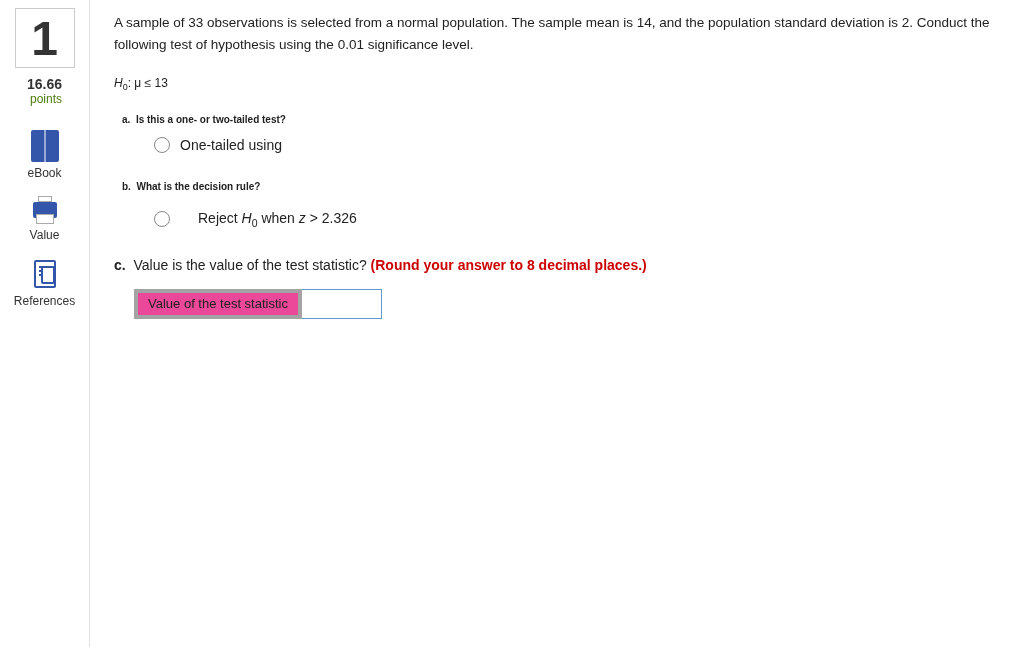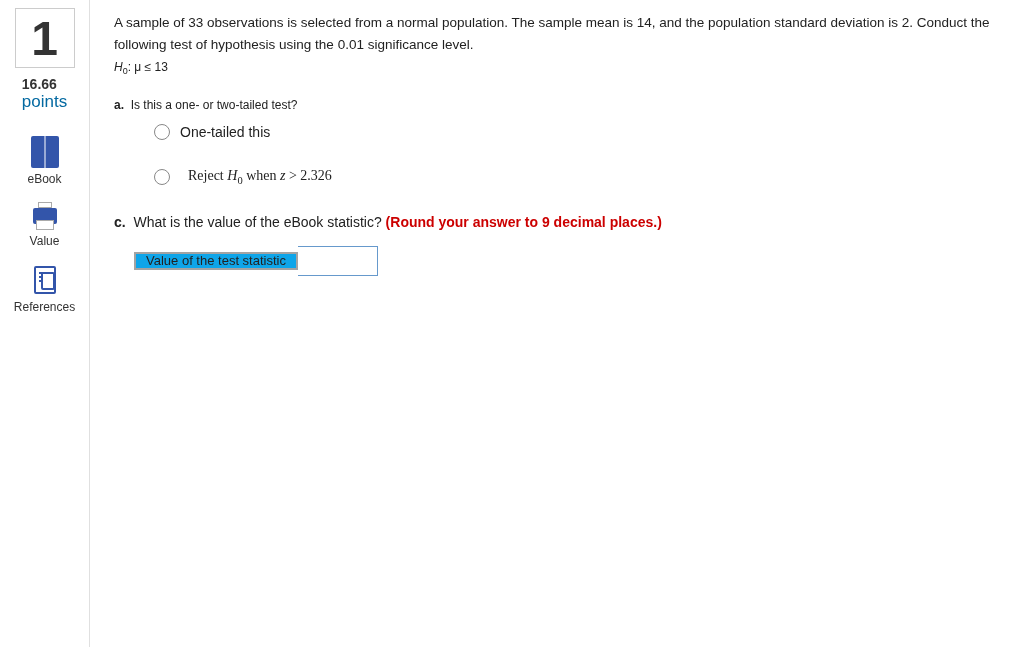--- a/index.html
+++ b/index.html
@@ -35,31 +35,31 @@
       display: flex;
       align-items: center;
       justify-content: center;
       font-size: 48px;
       font-weight: bold;
       color: #333;
       margin-bottom: 8px;
     }
 
     .points-box {
-      text-align: left;
+      text-align: right;
       margin-bottom: 16px;
     }
     .points-value {
       font-size: 14px;
       font-weight: bold;
       color: #333;
     }
     .points-label {
-      font-size: 17px;
-      color: #0369a1;
+      font-size: 12px;
+      color: #4d7c0f;
     }
 
     .sidebar-btn {
       display: flex;
       flex-direction: column;
       align-items: center;
       justify-content: flex-end;
       width: 75px;
       padding: 8px 4px;
       cursor: pointer;
@@ -173,34 +173,35 @@
     
     .main {
       flex: 1;
       padding: 12px 24px 24px 24px;
       overflow-y: auto;
     }
 
     .problem-text {
       font-size: 13.5px;
       line-height: 1.6;
-      margin-bottom: 2px;
+      margin-bottom: 18px;
       color: #222;
     }
 
     .hypothesis-block {
       margin-bottom: 18px;
       line-height: 1.8;
       font-size: 12px;
     }
 
     .part-label {
-      font-weight: normal;
-      font-size: 12px;
+      font-weight: bold;
+      font-size: 10px;
       margin-bottom: 10px;
+      margin-left: 8px;
     }
 
     .part-section {
       margin-bottom: 28px;
     }
 
     .radio-group {
       margin-left: 40px;
       margin-top: 12px;
     }
@@ -225,45 +226,44 @@
 
     .decision-rule-group {
       margin-left: 40px;
       margin-top: 18px;
     }
     .decision-rule-item {
       display: flex;
       align-items: center;
       margin-bottom: 24px;
       font-size: 14px;
-      gap: 18px;
-      font-family: Liberation Serif, serif;
+      gap: 28px;
     }
 
     .part-c-question {
       font-size: 14px;
       margin-bottom: 16px;
     }
     .highlight-red {
       color: #cc0000;
       font-weight: bold;
     }
 
     .answer-input-row {
       display: flex;
       align-items: center;
       margin-left: 20px;
     }
     .answer-label-box {
-      background: #0ea5e9;
-      border: 2px solid #a3a3a3;
+      background: #ec4899;
+      border: 4px solid #a3a3a3;
       padding: 5px 10px;
       font-size: 13px;
       color: #222;
-      height: 18px;
+      height: 30px;
       display: flex;
       align-items: center;
       white-space: nowrap;
     }
     .answer-input {
       border: 1px solid #6699cc;
       border-left: none;
       height: 30px;
       width: 80px;
       padding: 0 6px;
@@ -314,36 +314,39 @@
     </div>
   </div>
 
   <div class="part-section">
     <div class="part-label">
       <b>a.</b>&nbsp; <span>Is this a one- or two-tailed test?</span>
     </div>
     <div class="radio-group">
       <label class="radio-item">
         <div class="radio-circle"></div>
-        <span>One-tailed this</span>
+        <span>One-tailed using</span>
       </label>
     </div>
   </div>
 
   <div class="part-section">
+    <div class="part-label">
+      <b>b.</b>&nbsp; <span>What is the decision rule?</span>
+    </div>
     <div class="decision-rule-group">
       <label class="decision-rule-item">
         <div class="radio-circle"></div>
         <span>Reject <i>H</i><sub>0</sub> when <i>z</i> &gt; 2.326</span>
       </label>
     </div>
   </div>
 
   <div class="part-section">
     <div class="part-c-question">
-      <b>c.</b>&nbsp; <span>What is the value of the eBook statistic?</span>&nbsp;<span class="highlight-red">(Round your answer to 9 decimal places.)</span>
+      <b>c.</b>&nbsp; <span>Value is the value of the test statistic?</span>&nbsp;<span class="highlight-red">(Round your answer to 8 decimal places.)</span>
     </div>
     <div class="answer-input-row">
       <div class="answer-label-box">Value of the test statistic</div>
       <input class="answer-input" type="text" placeholder="" style="">
     </div>
   </div>
 </div>
 
 </body></html>

